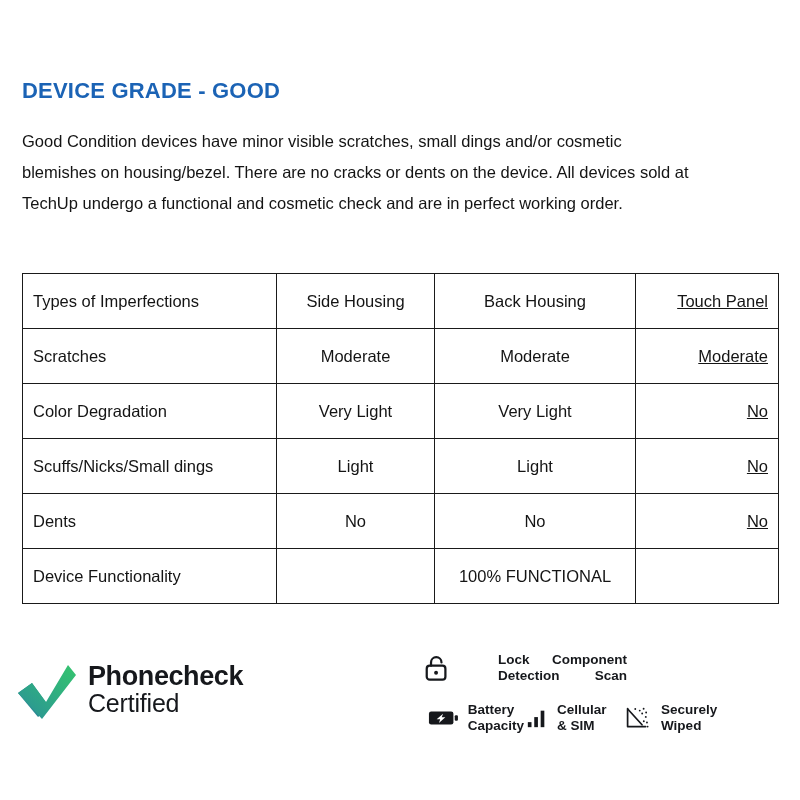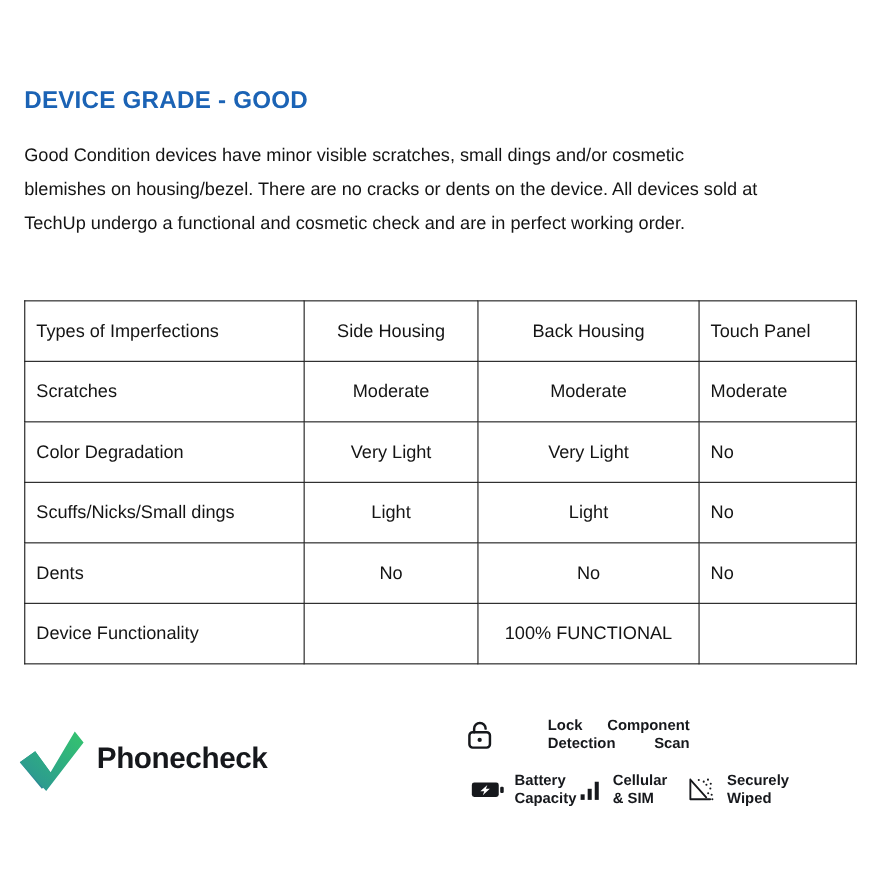--- a/index.html
+++ b/index.html
@@ -53,21 +53,21 @@
     height: 55px;
     font-size: 16.5px;
     font-weight: 500;
     color: #141414;
     padding: 0 10px;
     box-sizing: border-box;
   }
   .col-label  { width: 254px; text-align: left; }
   .col-side   { width: 158px; text-align: center; }
   .col-back   { width: 201px; text-align: center; }
-  .col-touch  { width: 143px; text-align: left; }
+  .col-touch  { width: 143px; text-align: right; text-decoration: underline; }
   .cell-functional {
     color: #1b63b5;
     font-weight: bold;
     font-size: 16px;
     text-align: center;
   }
 
   
   .logo-block {
     position: absolute;
@@ -199,20 +199,21 @@
         </linearGradient>
       </defs>
 
       <path d="M2 38 L16 28 L34 53 L22 62 Z" fill="#2a8a92"></path>
 
       <path d="M2 38 L16 28 L30 47 L52 10 L60 20 L26 64 Z" fill="url(#chk)"></path>
     </svg>
   </span>
   <span class="logo-text">
     <div class="logo-name">Phonecheck</div>
+    <div class="logo-sub">Certified</div>
   </span>
 </div>
 
 <div class="badges">
 
   <div class="badge-row">
 
     <div class="badge b-lock">
       <span class="badge-icon">
         <svg viewBox="0 0 30 30" width="28" height="28">

